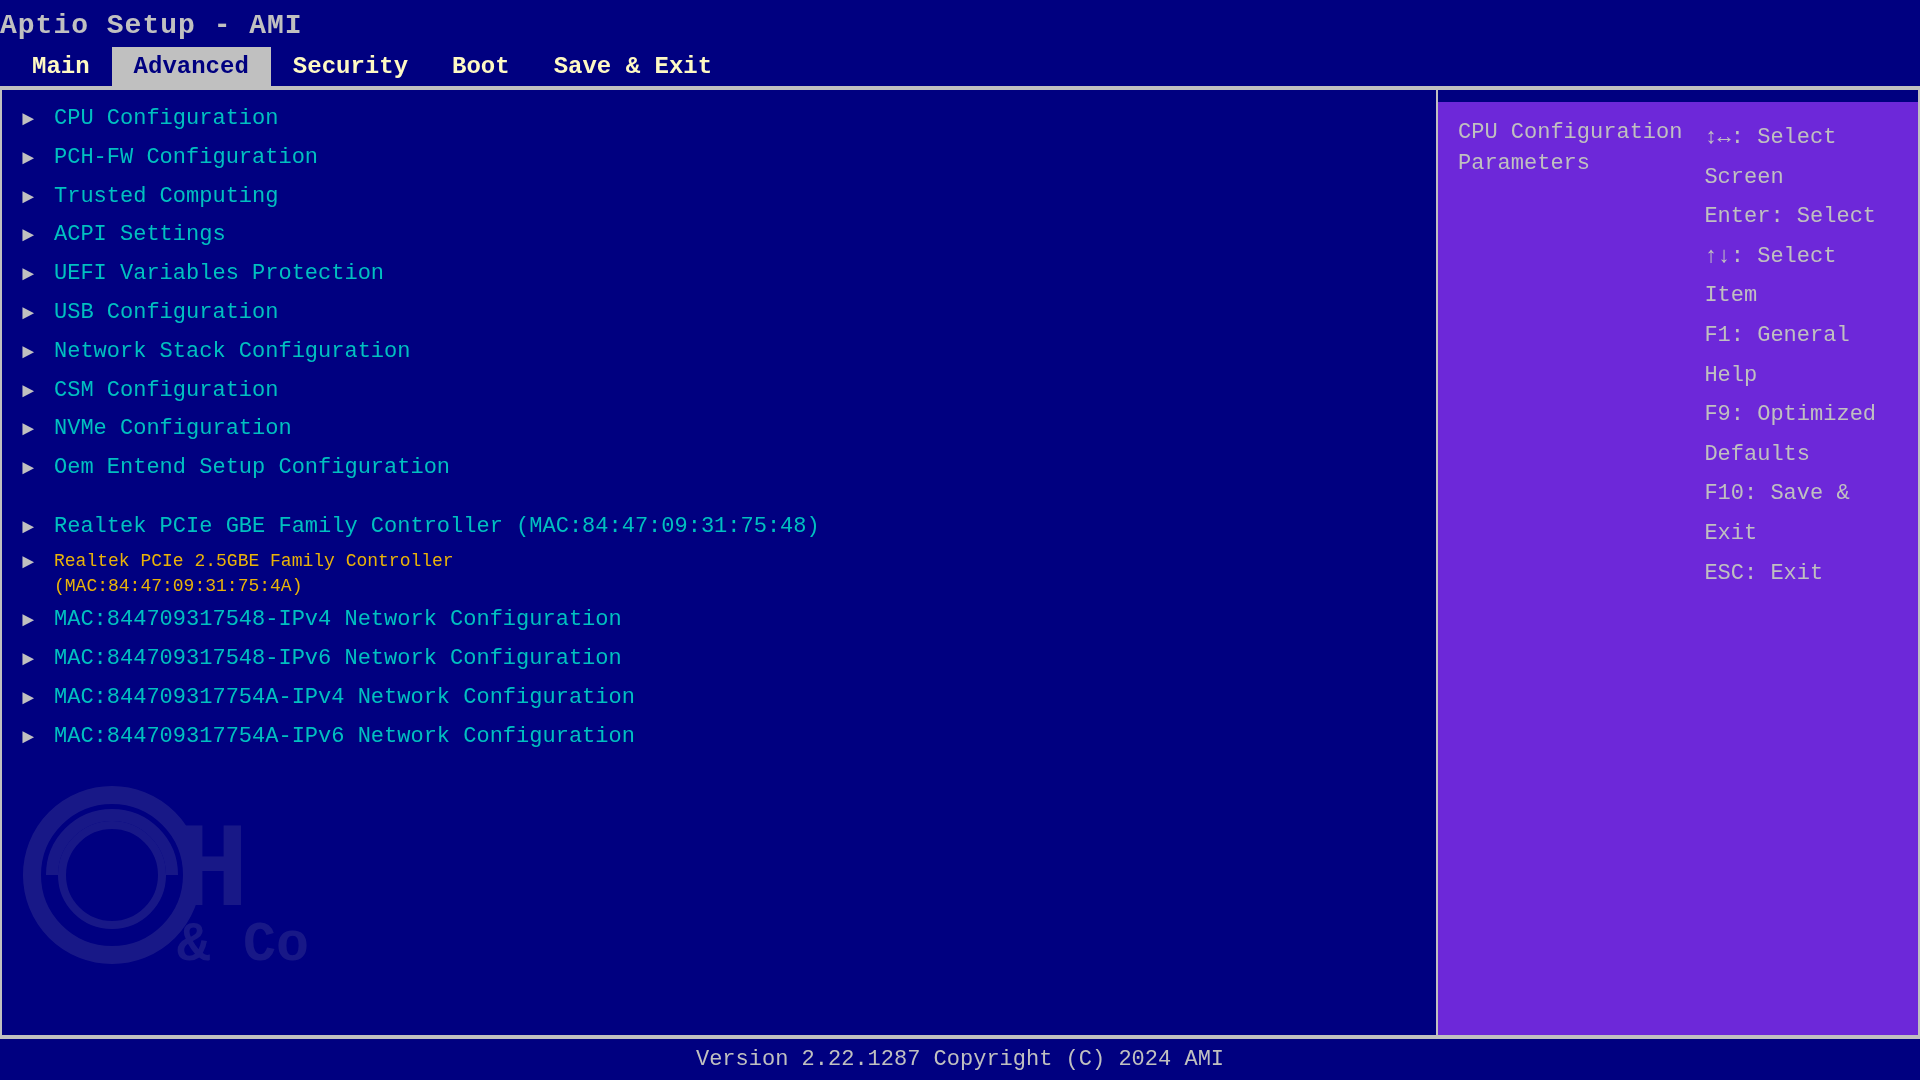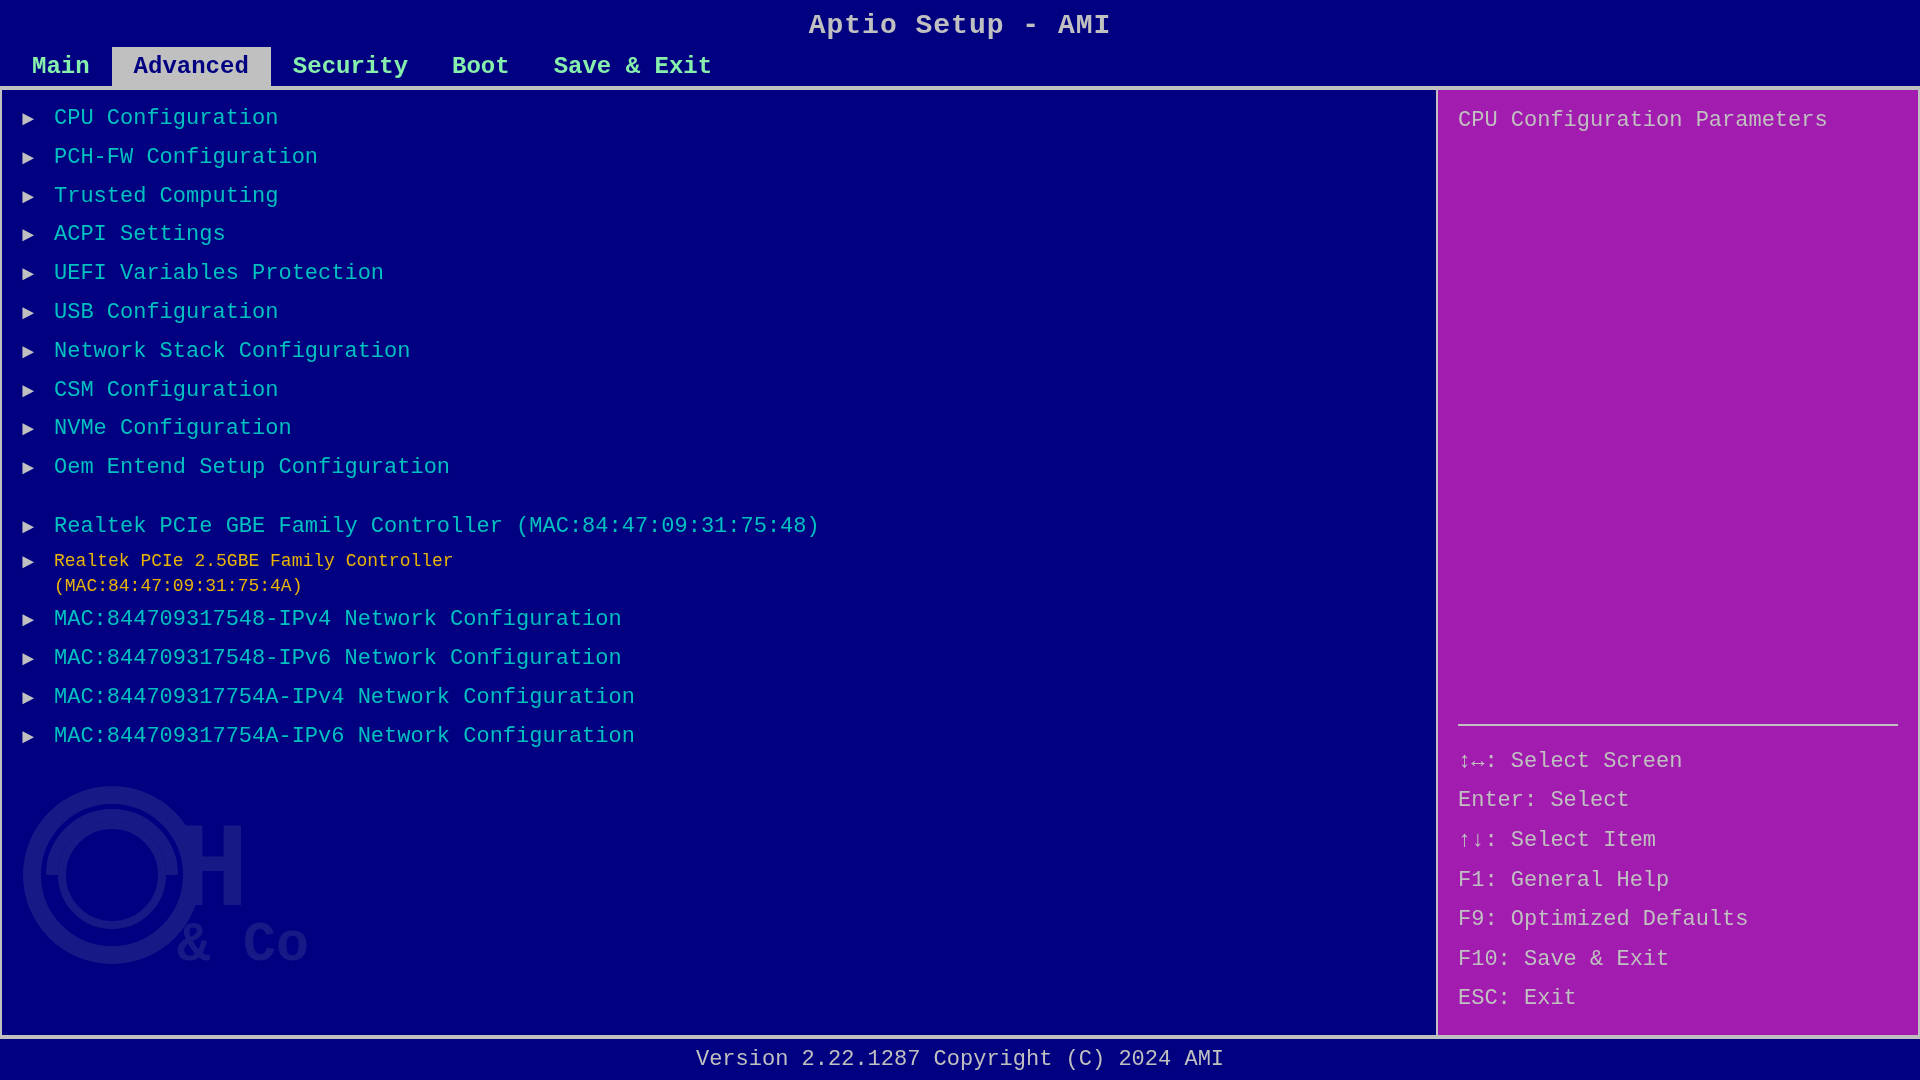--- a/index.html
+++ b/index.html
@@ -21,41 +21,40 @@
       width: 1920px;
       height: 1080px;
       display: flex;
       flex-direction: column;
       background-color: #000080;
     }
 
     
     #title-bar {
       background-color: #000080;
-      text-align: center;
       padding: 10px 0 6px 0;
       color: #c0c0c0;
       font-size: 28px;
       font-weight: bold;
       letter-spacing: 1px;
     }
 
     
     #nav-bar {
       display: flex;
       flex-direction: row;
       background-color: #000080;
       padding: 0 10px;
       border-bottom: 2px solid #c0c0c0;
     }
 
     .nav-tab {
       padding: 6px 22px;
       font-size: 24px;
-      color: #86efac;
+      color: #fef9c3;
       cursor: pointer;
       font-family: 'Courier New', Courier, monospace;
       font-weight: bold;
       border: none;
       background: transparent;
     }
 
     .nav-tab.active {
       background-color: #c0c0c0;
       color: #000080;
@@ -104,24 +103,25 @@
       font-family: 'Courier New', Courier, monospace;
     }
 
     .menu-spacer {
       height: 20px;
     }
 
     
     #right-panel {
       width: 480px;
-      background-color: #a21caf;
+      background-color: #6d28d9;
       padding: 16px 20px;
       display: flex;
-      flex-direction: column;
+      flex-direction: row;
+      margin-top: 12px;
     }
 
     #help-title {
       color: #c0c0c0;
       font-size: 22px;
       font-family: 'Courier New', Courier, monospace;
       margin-bottom: 20px;
       line-height: 1.4;
     }
 

